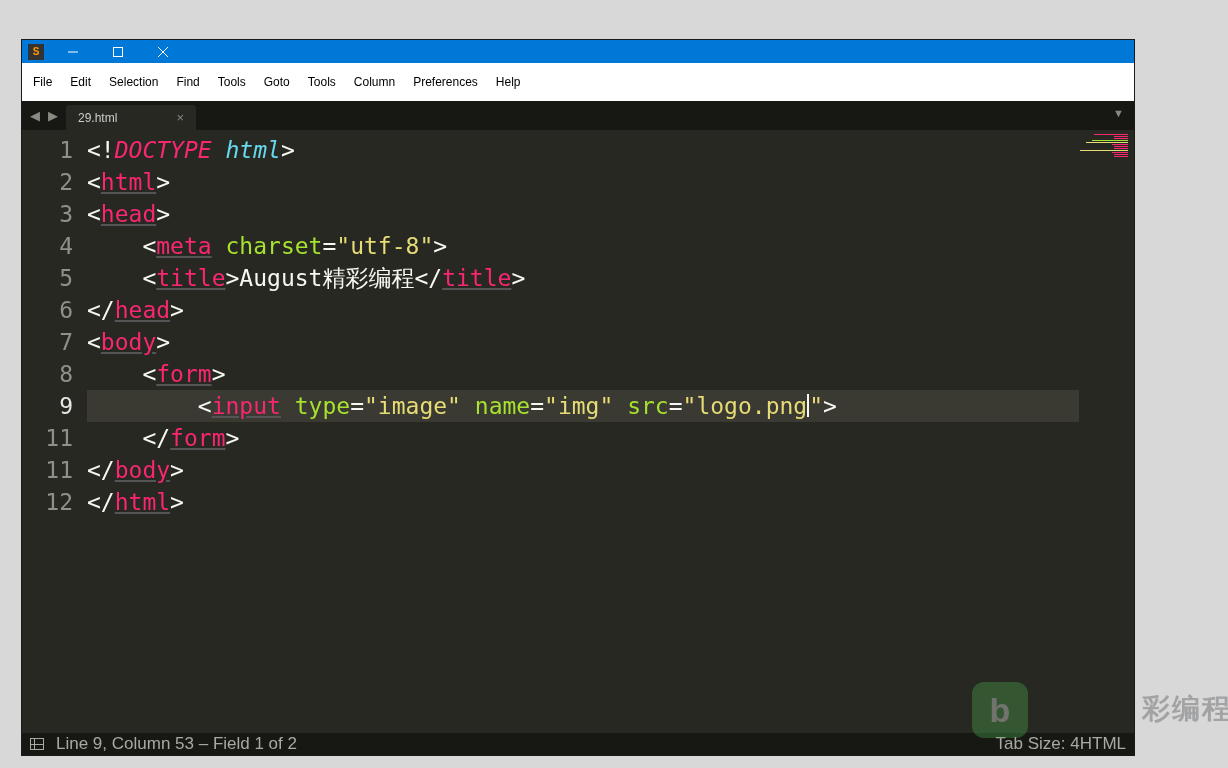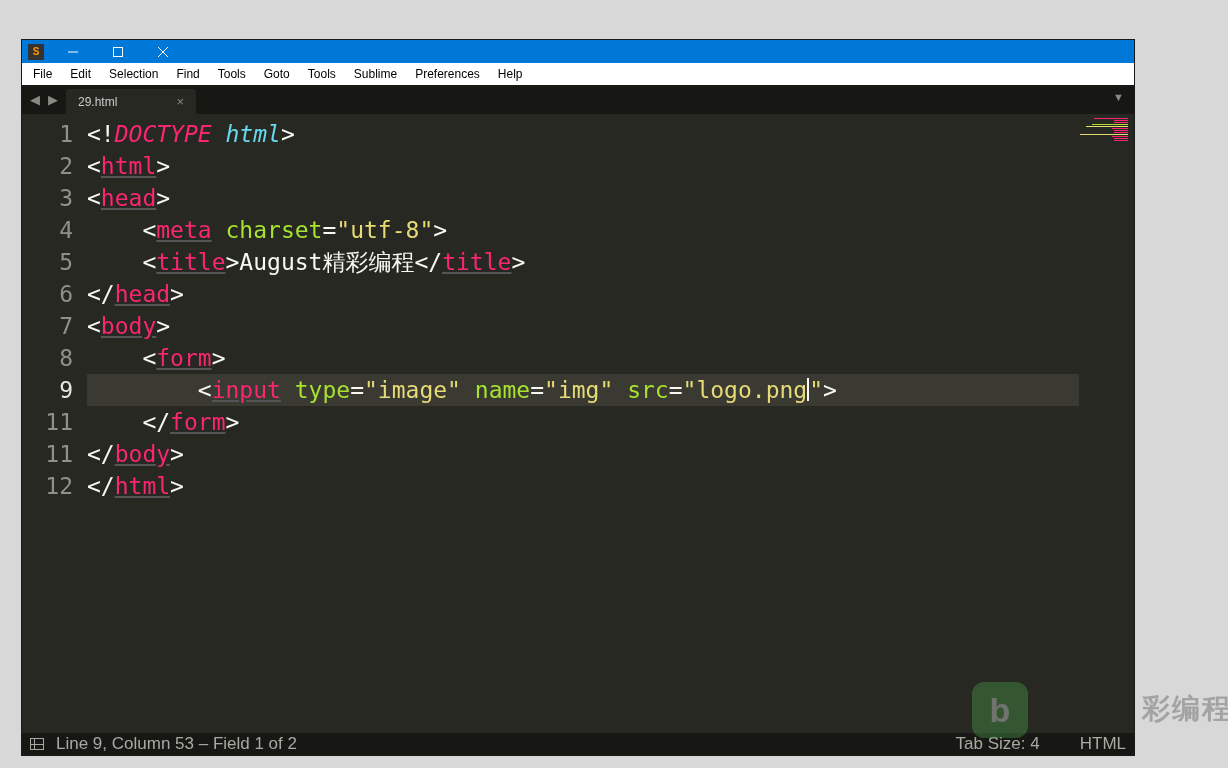--- a/index.html
+++ b/index.html
@@ -49,21 +49,21 @@
     height: 100%;
     display: flex;
     align-items: center;
     justify-content: center;
     cursor: pointer;
     color: #fff;
   }
   .win-btn svg { width: 10px; height: 10px; }
 
   .menubar {
-    height: 22px;
+    height: 38px;
     background: #ffffff;
     display: flex;
     align-items: center;
     font-size: 12px;
     color: #000;
     padding: 0 2px;
   }
   .menu-item { padding: 2px 9px; cursor: pointer; }
 
   .tabbar {
@@ -185,21 +185,21 @@
     position: relative;
   }
   .status-icon::before, .status-icon::after {
     content: "";
     position: absolute;
     background: #a9a9a3;
   }
   .status-icon::before { left: 3px; top: 0; width: 1px; height: 100%; }
   .status-icon::after { left: 0; top: 5px; width: 100%; height: 1px; }
   .status-spacer { flex: 1; }
-  .status-right { display: flex; gap: 40px; }
+  .status-right { display: flex; }
 
   .watermark-b {
     position: absolute;
     right: 200px;
     bottom: 30px;
     width: 56px;
     height: 56px;
     border-radius: 12px;
     background: #4caf50;
     opacity: 0.35;
@@ -250,21 +250,21 @@
   </div>
 
   <div class="menubar">
     <div class="menu-item">File</div>
     <div class="menu-item">Edit</div>
     <div class="menu-item">Selection</div>
     <div class="menu-item">Find</div>
     <div class="menu-item">Tools</div>
     <div class="menu-item">Goto</div>
     <div class="menu-item">Tools</div>
-    <div class="menu-item">Sublime</div>
+    <div class="menu-item">Column</div>
     <div class="menu-item">Preferences</div>
     <div class="menu-item">Help</div>
   </div>
 
   <div class="tabbar">
     <div class="tab-nav">
       <span>◀</span>
       <span>▶</span>
     </div>
     <div class="tab">

